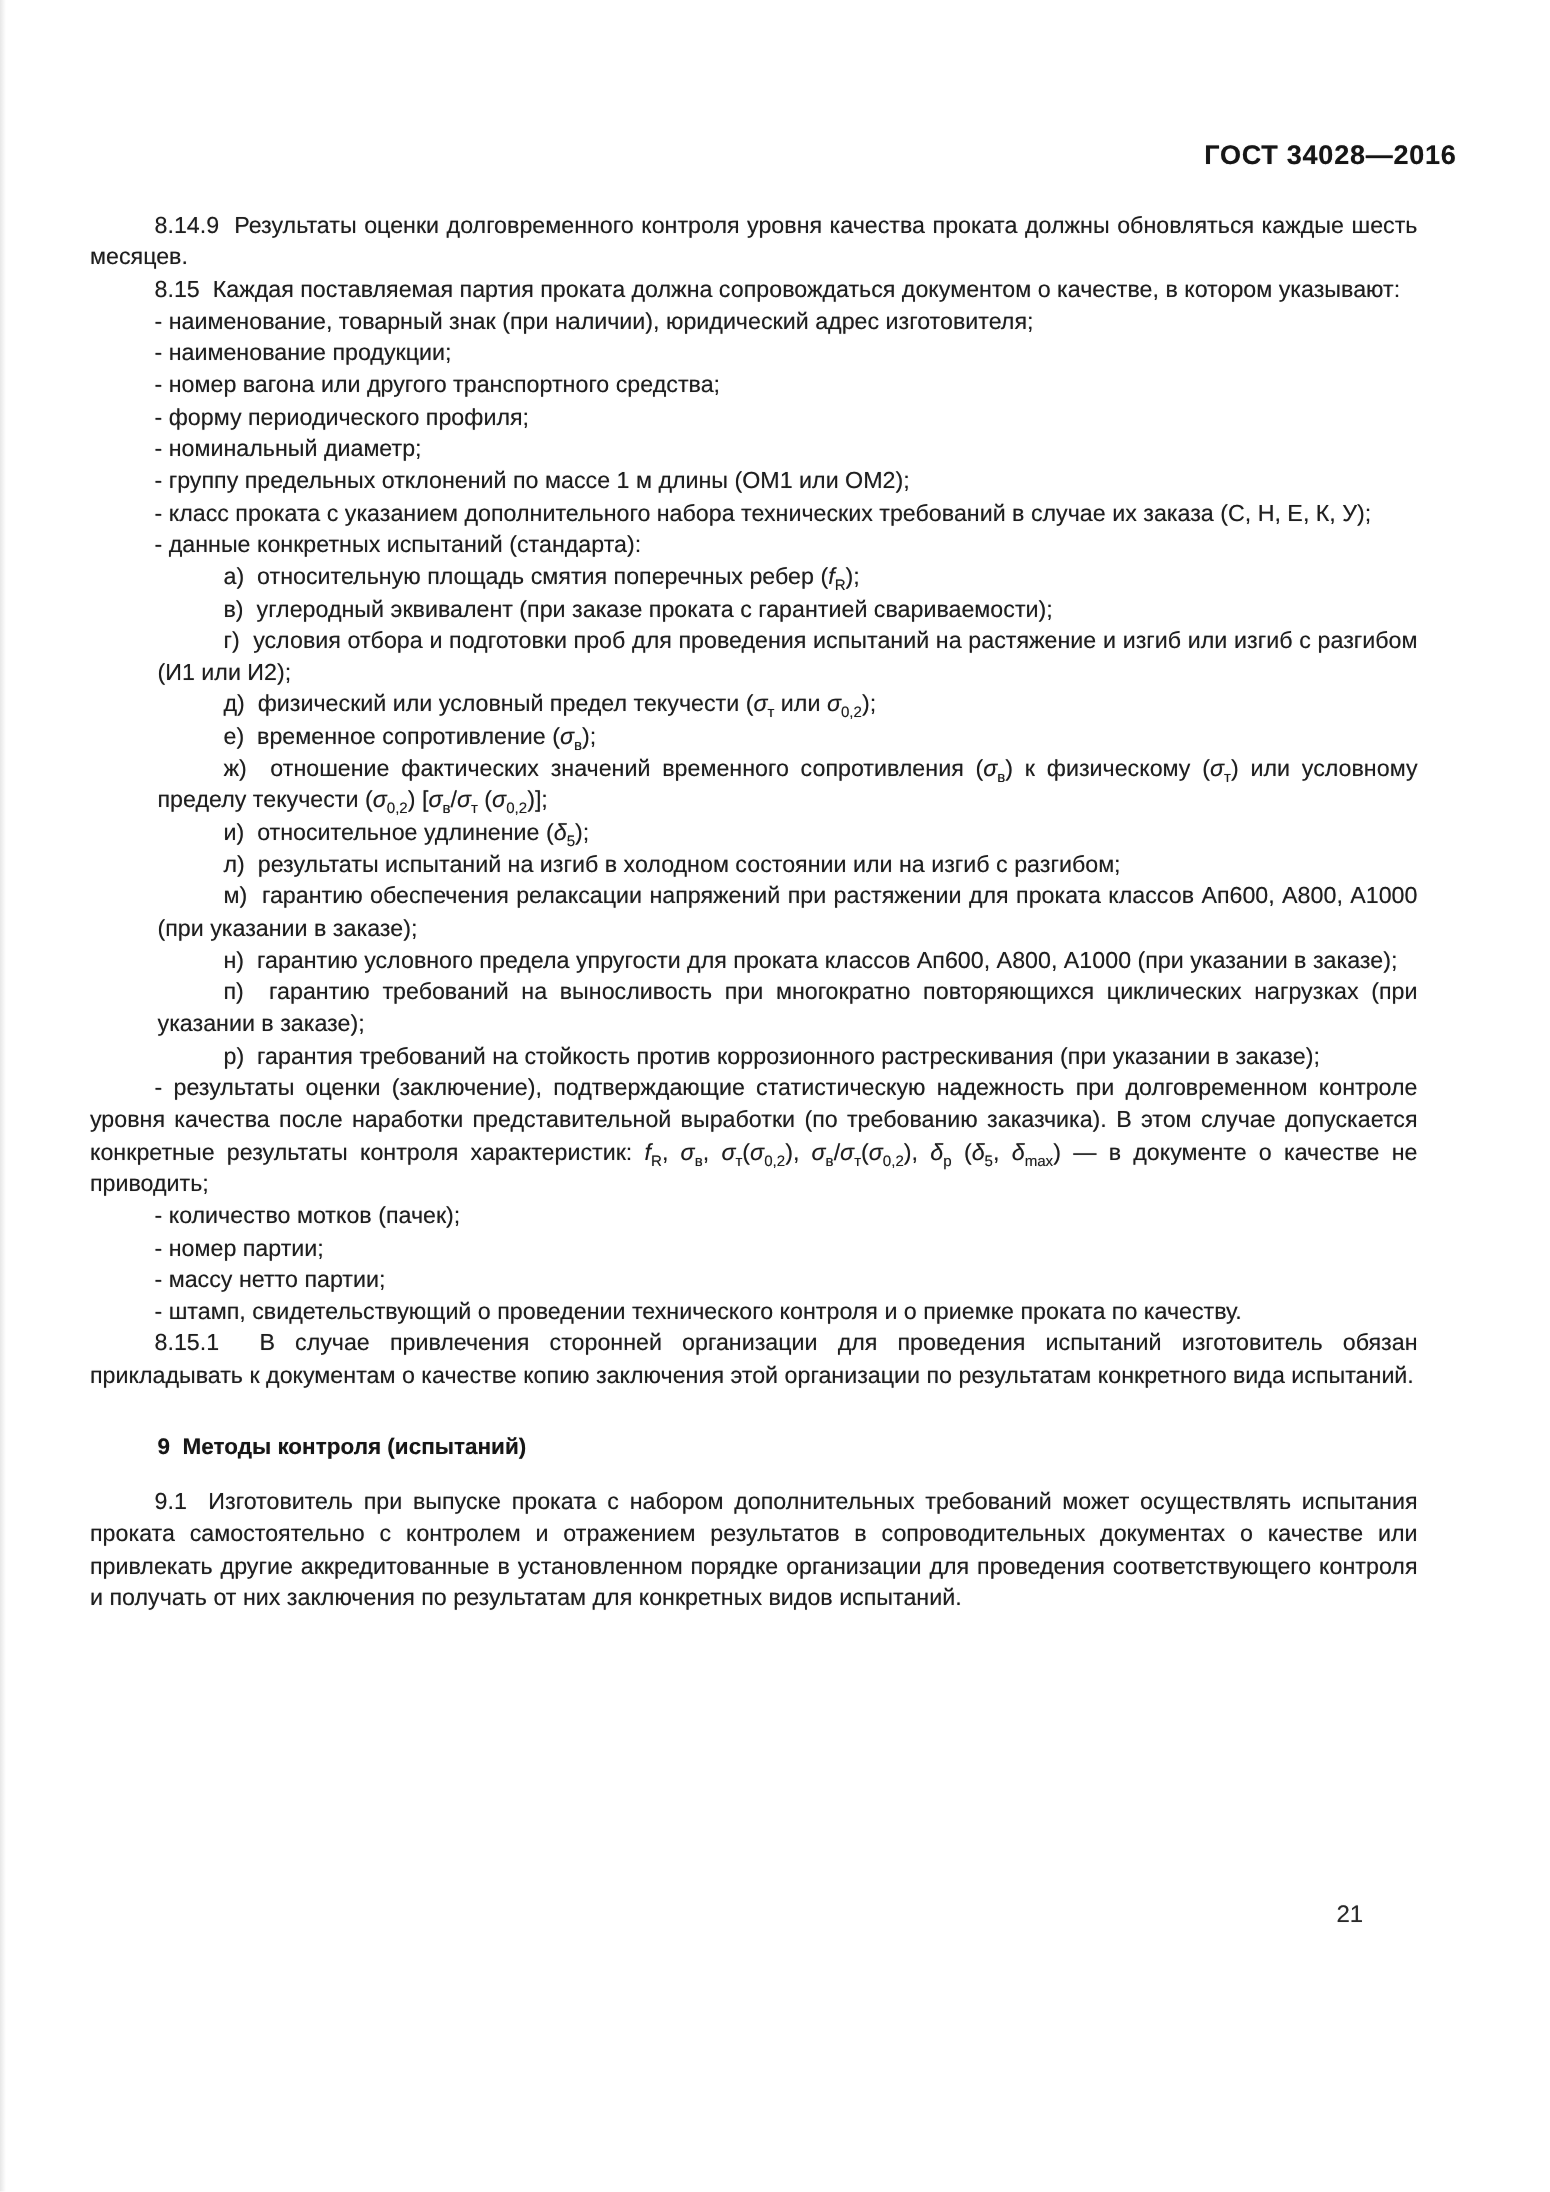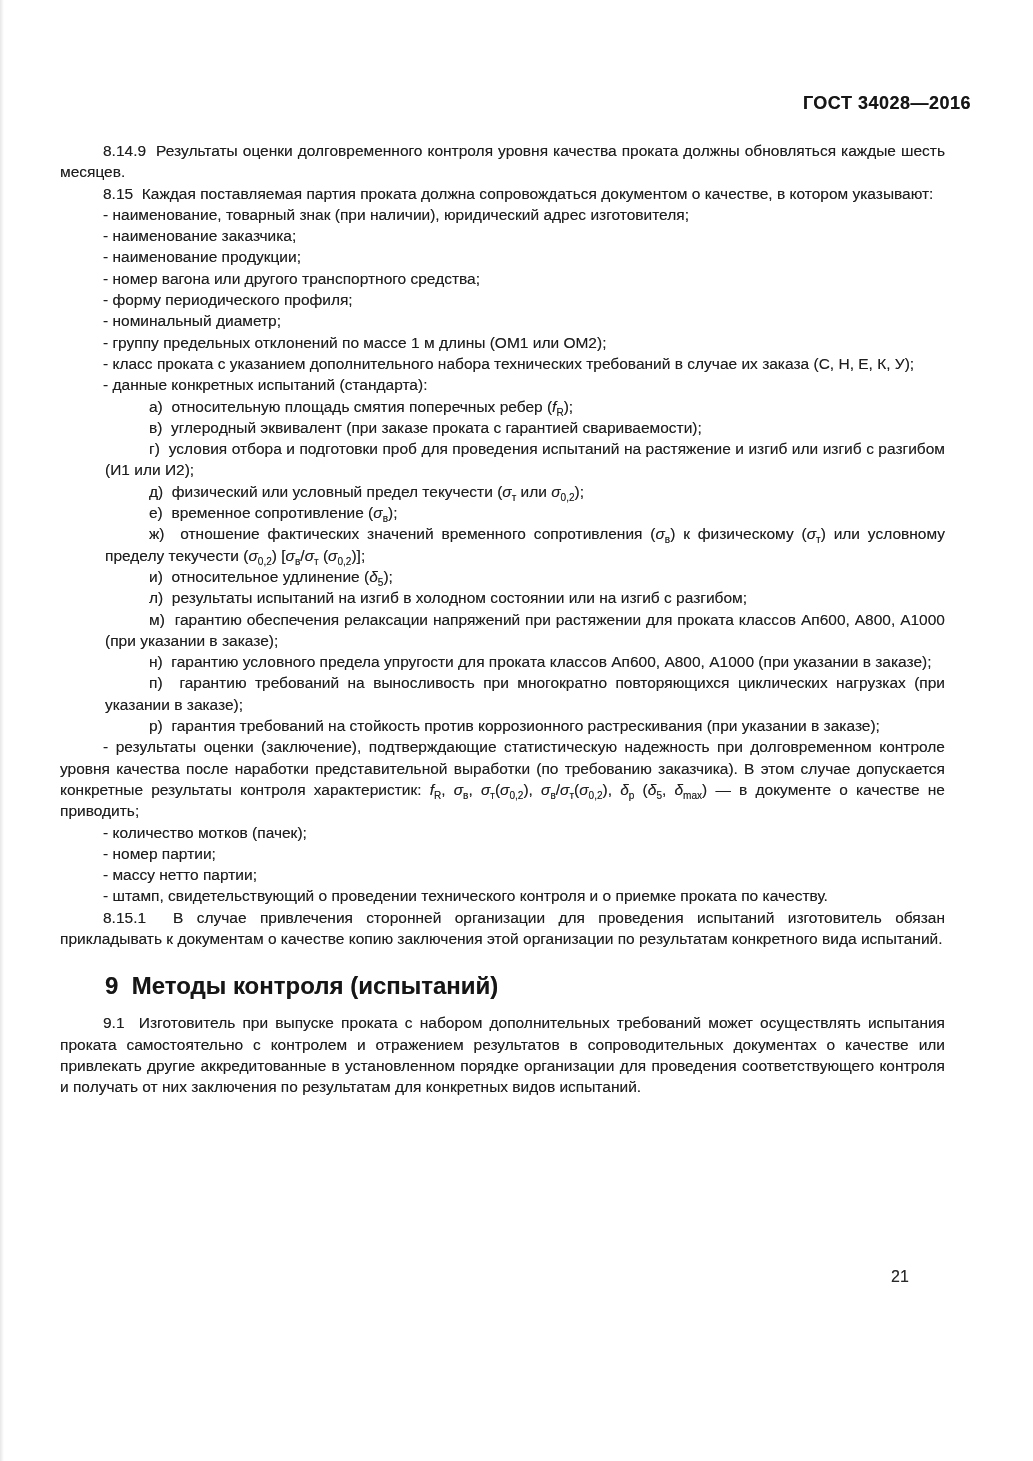--- a/index.html
+++ b/index.html
@@ -23,21 +23,21 @@
   .content{
     position:absolute;left:60px;top:140px;width:885px;
     font-size:15.5px;line-height:21.3px;
     text-align:justify;
     text-shadow:0 0 .5px rgba(0,0,0,.45);
   }
   .content p{margin:0;padding:0;}
   .content p.para, .content p.dash{text-indent:43px;}
   .content p.letter{margin-left:45px;text-indent:44px;}
   .content h2.heading{
-    font-size:24px;line-height:22px;font-weight:bold;
+    font-size:15px;line-height:22px;font-weight:bold;
     margin:26px 0 15px 45px;text-indent:0;text-align:left;
     color:#161616;
   }
   sub{font-size:.65em;line-height:0;}
   i{font-style:italic;}
   .page-number{
     position:absolute;top:1268px;left:891px;
     font-size:16px;color:#2a2a2a;
     text-shadow:0 0 .5px rgba(0,0,0,.45);
   }
@@ -46,21 +46,20 @@
 <body>
 
 <div class="scan-edge"></div>
 
 <div class="running-header">ГОСТ 34028—2016</div>
 
 <main class="content" id="doc-body">
     <p class="para">8.14.9&nbsp; Результаты оценки долговременного контроля уровня качества проката должны обновляться каждые шесть месяцев.</p>
     <p class="para">8.15&nbsp; Каждая поставляемая партия проката должна сопровождаться документом о качестве, в котором указывают:</p>
     <p class="dash">- наименование, товарный знак (при наличии), юридический адрес изготовителя;</p>
-    <p class="dash">- наименование заказчика;</p>
     <p class="dash">- наименование продукции;</p>
     <p class="dash">- номер вагона или другого транспортного средства;</p>
     <p class="dash">- форму периодического профиля;</p>
     <p class="dash">- номинальный диаметр;</p>
     <p class="dash">- группу предельных отклонений по массе 1 м длины (ОМ1 или ОМ2);</p>
     <p class="dash">- класс проката с указанием дополнительного набора технических требований в случае их заказа (С, Н, Е, К, У);</p>
     <p class="dash">- данные конкретных испытаний (стандарта):</p>
     <p class="letter">а)&nbsp; относительную площадь смятия поперечных ребер (<i>f</i><sub>R</sub>);</p>
     <p class="letter">в)&nbsp; углеродный эквивалент (при заказе проката с гарантией свариваемости);</p>
     <p class="letter">г)&nbsp; условия отбора и подготовки проб для проведения испытаний на растяжение и изгиб или изгиб с разгибом (И1 или И2);</p>

